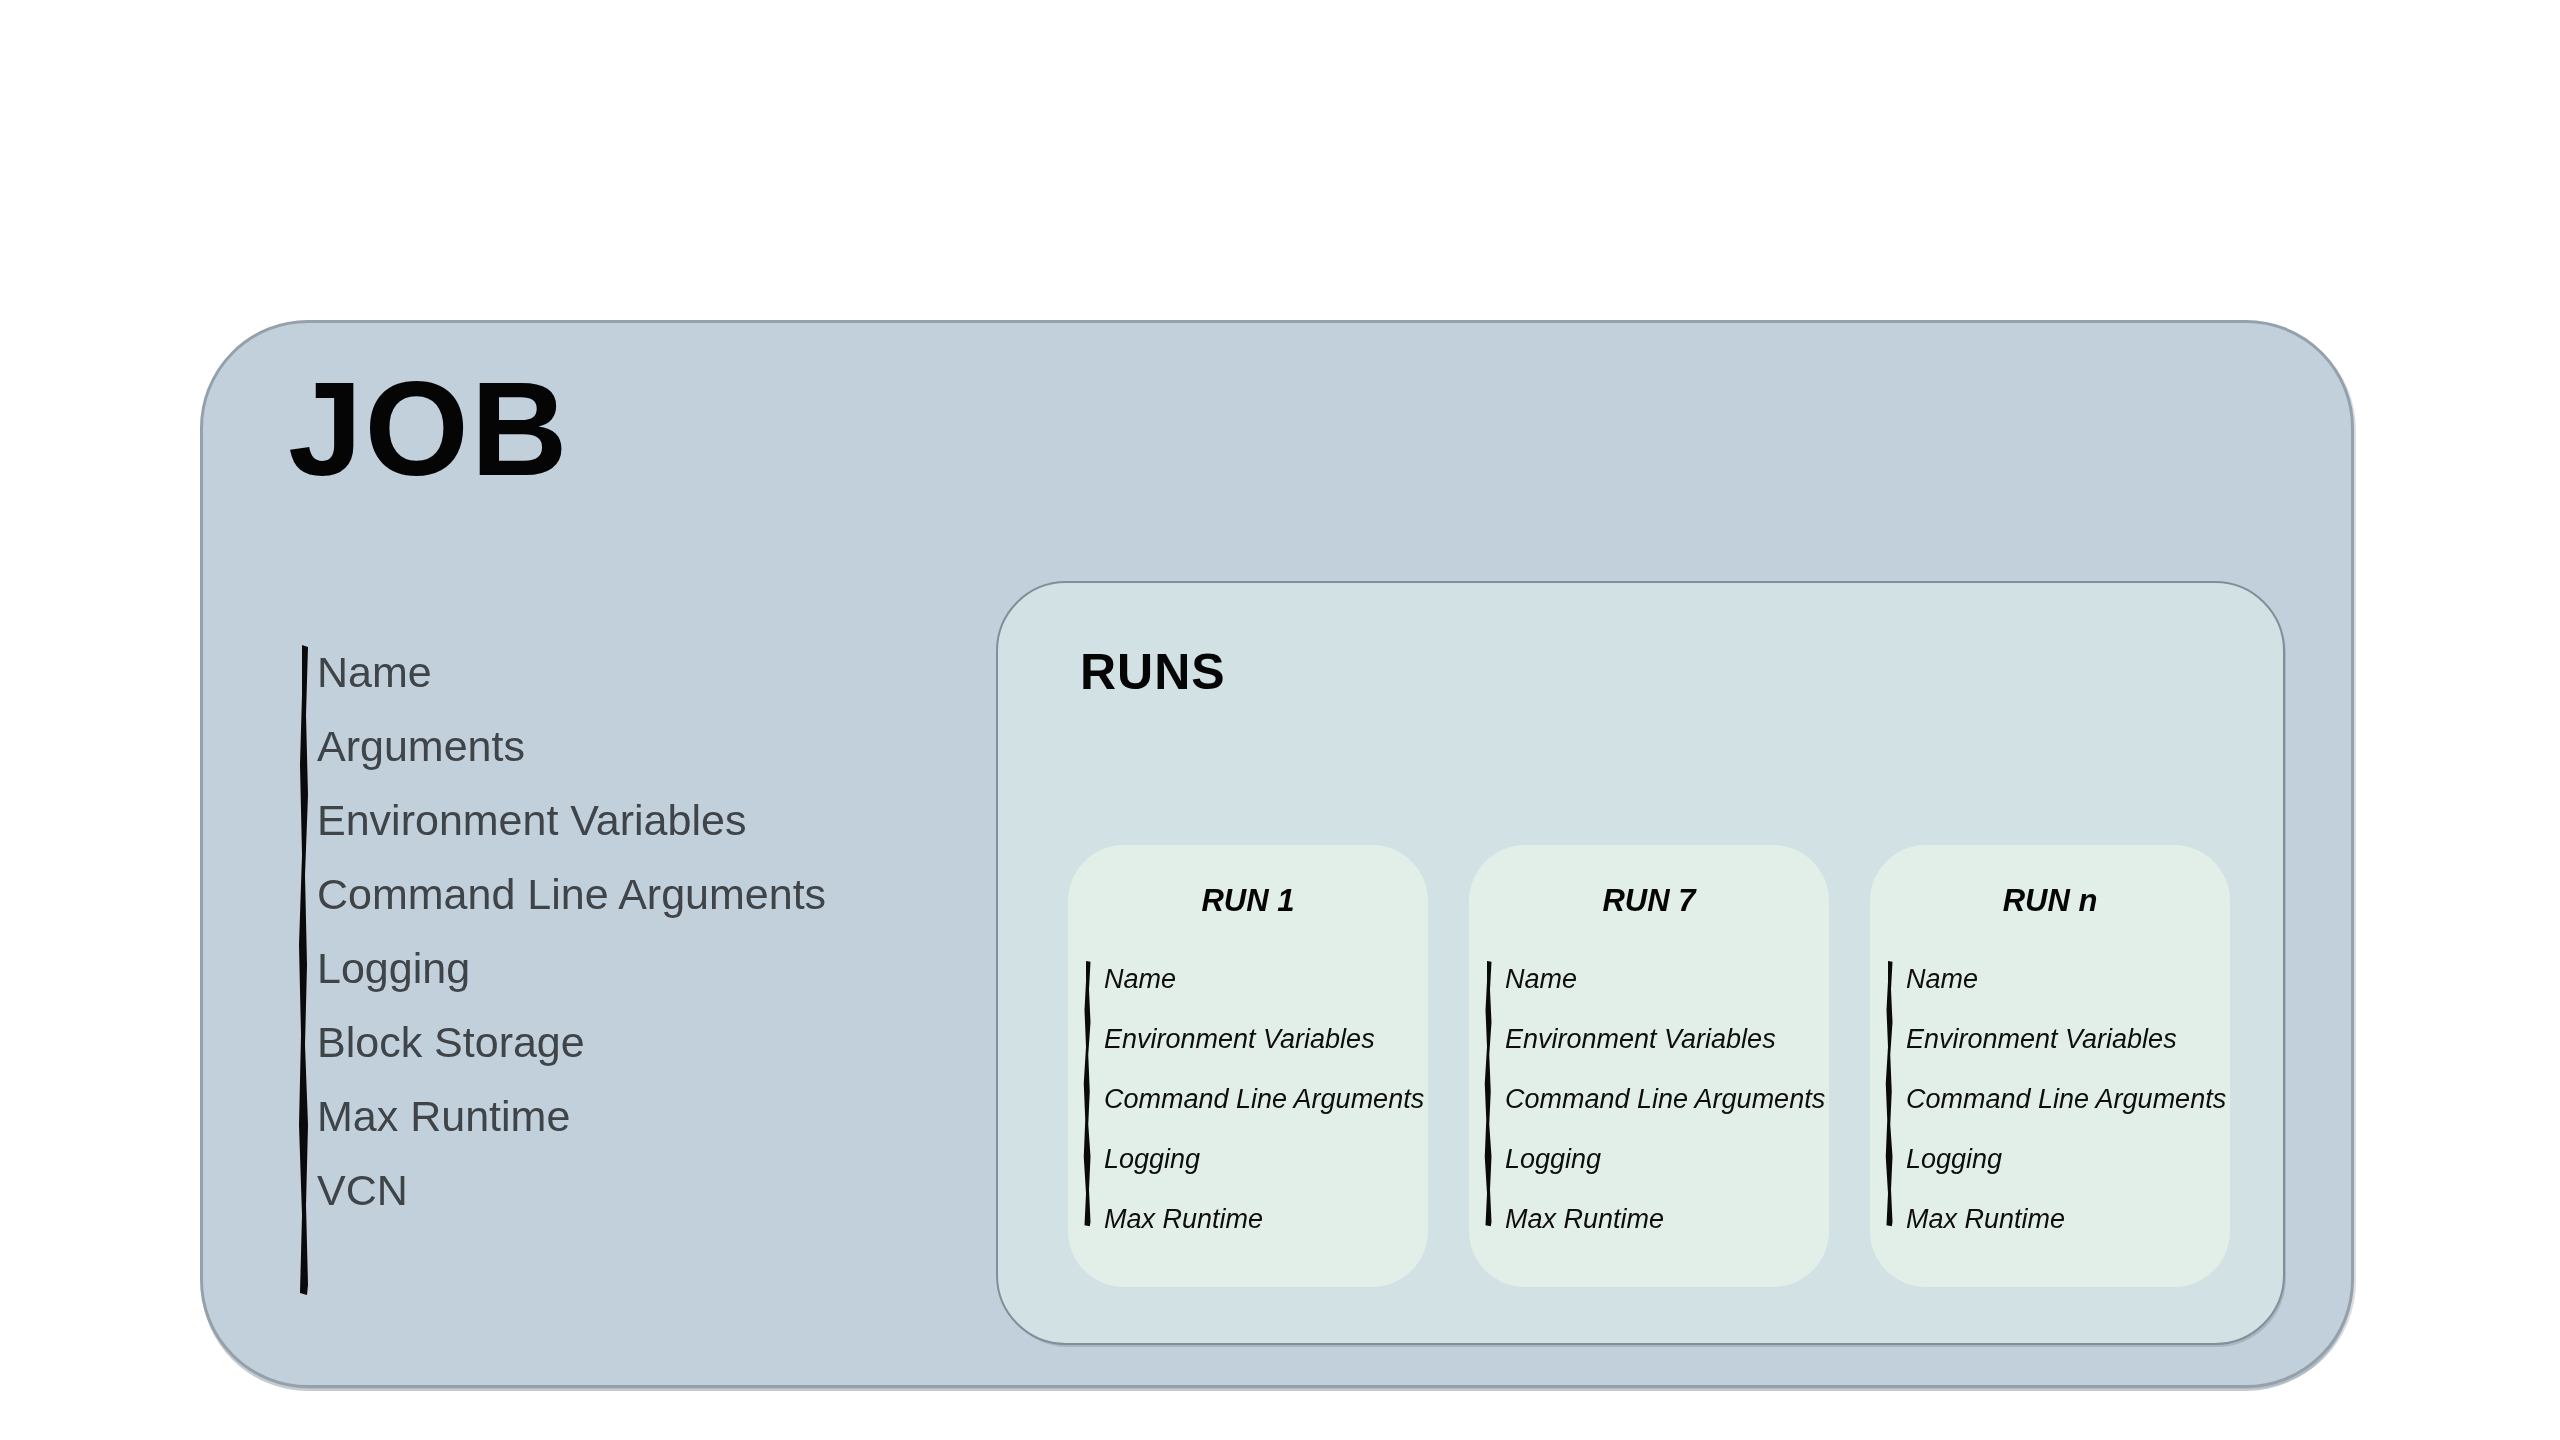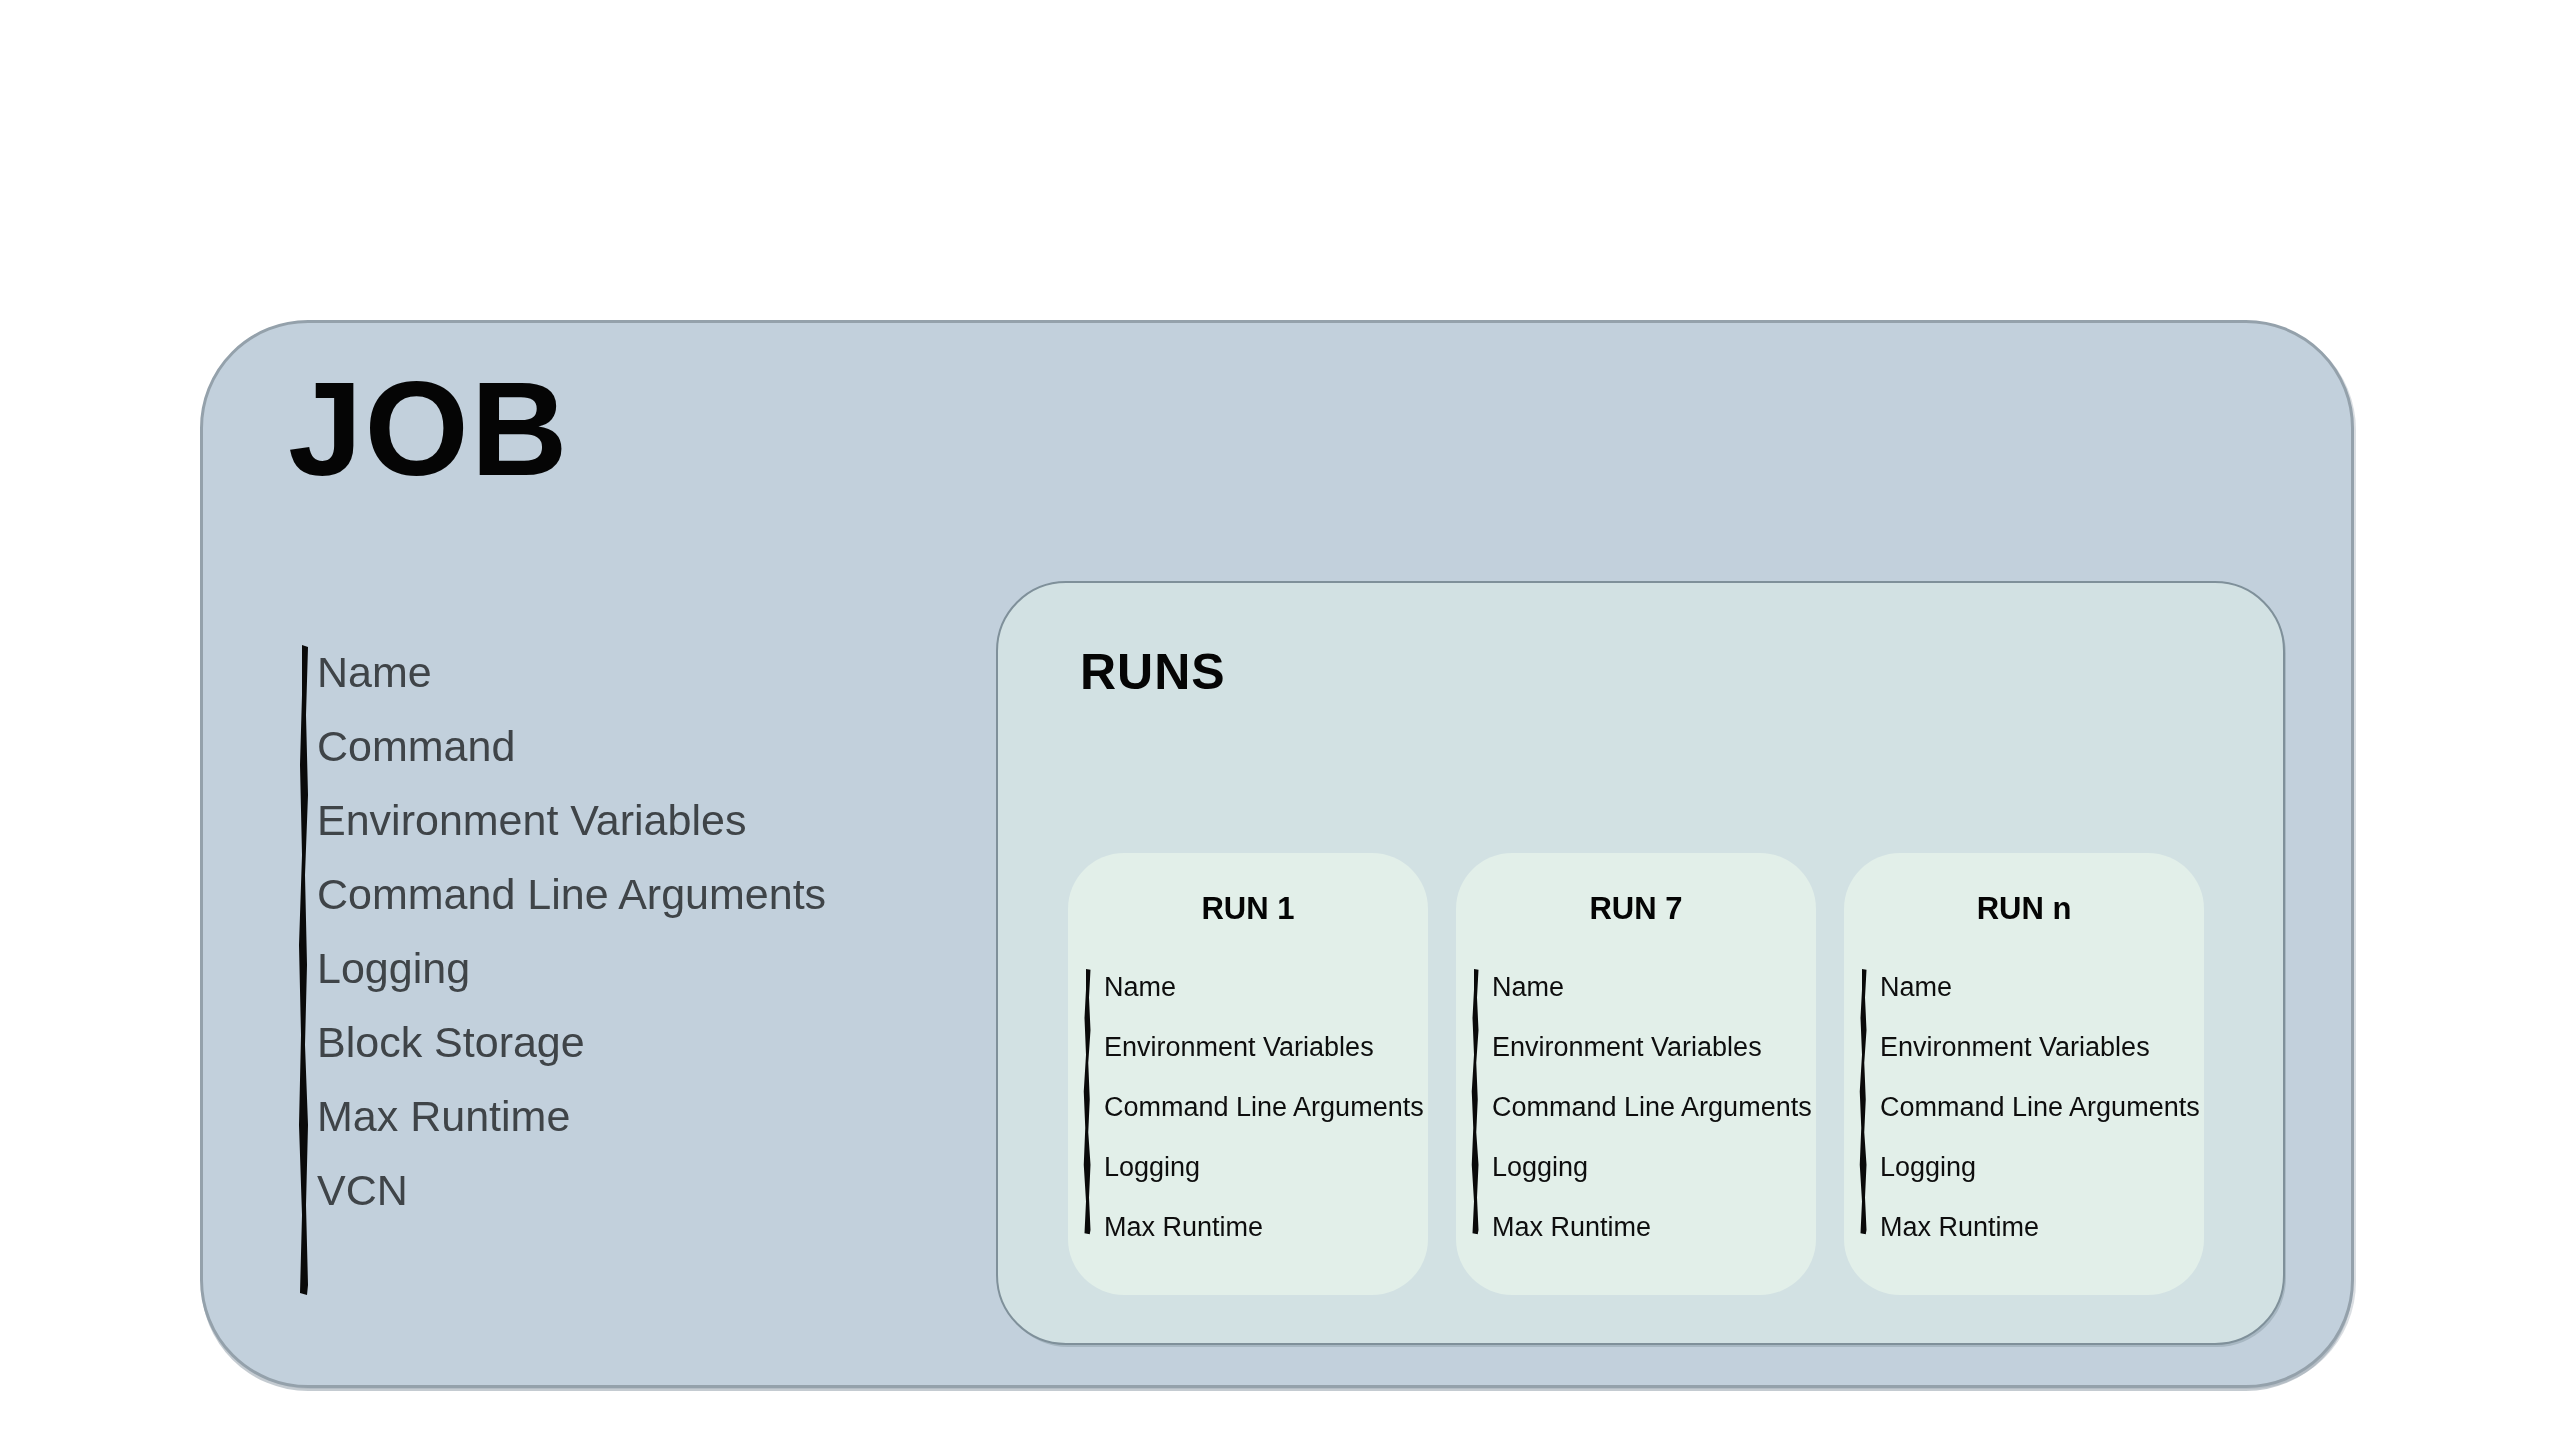--- a/index.html
+++ b/index.html
@@ -77,23 +77,24 @@
     position:absolute;
     left:82px; top:62px;
     font-size:50px;
     font-weight:bold;
     letter-spacing:1px;
     color: var(--title-text);
     line-height:1.1;
   }
   .cards-row{
     position:absolute;
-    left:70px; top:270px;
-    display:flex;
-    gap:28px;
+    left:70px; top:262px;
+    display:flex;
+    gap:41px;
+    font-style:italic;
   }
   .run-card{
     position:relative;
     width:360px; height:442px;
     background: var(--card-fill);
     border-radius:56px;
   }
   .run-title{
     position:absolute;
     left:0; right:0; top:38px;
@@ -133,21 +134,21 @@
     <div class="job-title">JOB</div>
 
     <div class="job-stroke">
       <svg class="stroke-svg" viewBox="0 0 12 652" preserveAspectRatio="none">
         <path d="M4 0 L10 2 L8 70 L10 150 L7 230 L9 320 L7 400 L10 480 L8 560 L10 640 L9 650 L2 648 L4 570 L1 480 L3 390 L1 300 L4 210 L2 120 L4 50 Z" fill="#0a0a0a"></path>
       </svg>
     </div>
 
     <div class="job-list">
       <div class="item">Name</div>
-      <div class="item">Command</div>
+      <div class="item">Arguments</div>
       <div class="item">Environment Variables</div>
       <div class="item">Command Line Arguments</div>
       <div class="item">Logging</div>
       <div class="item">Block Storage</div>
       <div class="item">Max Runtime</div>
       <div class="item">VCN</div>
     </div>
 
     <div class="runs-box">
 

